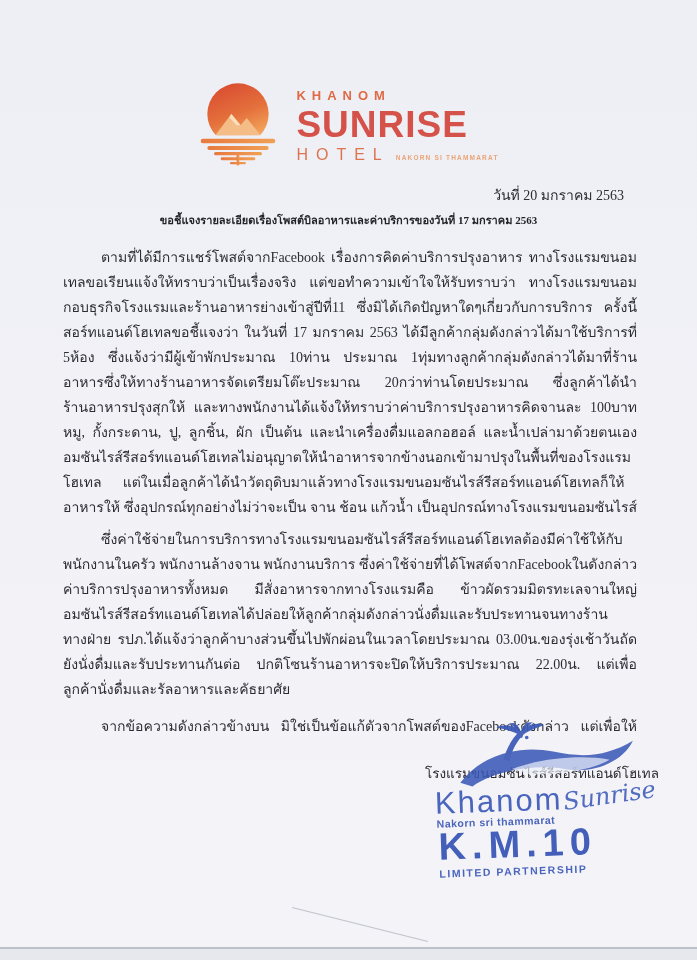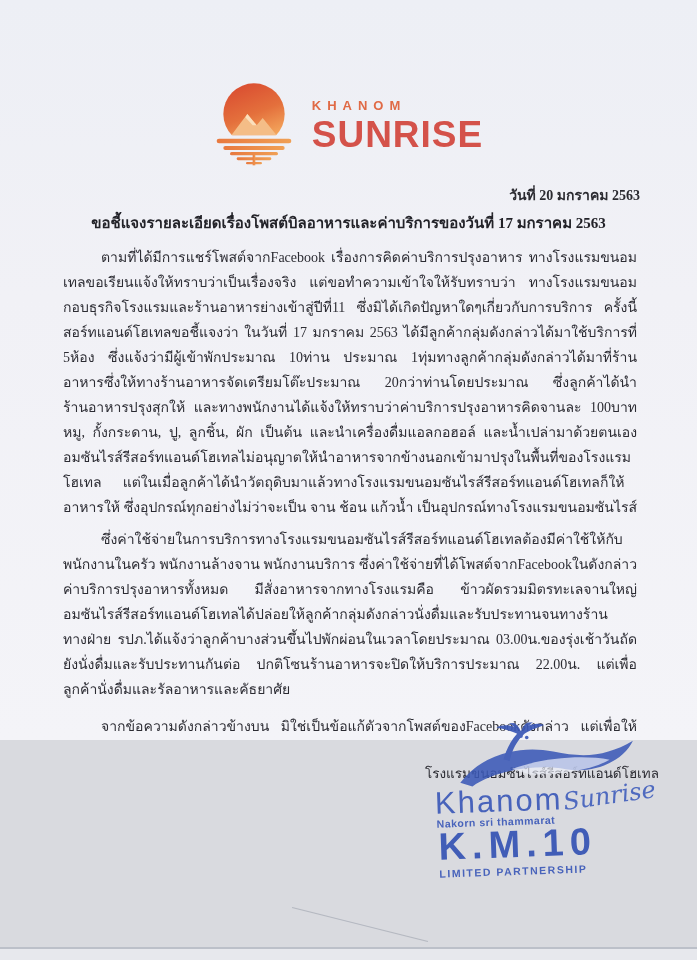--- a/index.html
+++ b/index.html
@@ -3,44 +3,44 @@
 <meta charset="utf-8">
 <style>
   html,body{margin:0;padding:0;}
   body{
     width:697px;height:960px;
     font-family:"Liberation Serif","DejaVu Serif",serif;
     background:#d9dadf;
     overflow:hidden;
   }
   .scan{
-    position:relative;width:697px;height:740px;
+    position:relative;width:697px;height:960px;
     background:linear-gradient(180deg,#edeff5 0%,#f1f1f6 40%,#f4f4f8 100%);
     color:#26262c;
   }
   
   .logo{
     position:absolute;top:82px;left:0;width:697px;
     display:flex;justify-content:center;align-items:center;gap:18px;
   }
   .logo-mark{width:80px;height:88px;flex:0 0 auto;}
   .logo-text{display:flex;flex-direction:column;line-height:1;font-family:"Liberation Sans","DejaVu Sans",sans-serif;}
   .logo-khanom{font-size:13px;font-weight:bold;letter-spacing:6px;color:#e06a46;margin-bottom:4px;}
   .logo-sunrise{font-size:37px;font-weight:600;letter-spacing:1px;color:#d4524a;}
   .logo-hotel-row{display:flex;align-items:baseline;gap:6px;margin-top:4px;}
   .logo-hotel{font-size:16px;font-weight:500;letter-spacing:8px;color:#dd7350;}
   .logo-tagline{font-size:6.5px;letter-spacing:1.2px;color:#eba478;font-weight:bold;}
   
   .date-line{
-    position:absolute;top:184px;right:57px;
-    font-size:14px;font-weight:bold;color:#2b2b31;
+    position:absolute;top:184px;right:73px;
+    font-size:14px;font-weight:normal;color:#2b2b31;
   }
   .letter-title{
     position:absolute;top:211px;left:0;width:697px;
-    text-align:center;font-size:15px;font-weight:bold;color:#222228;
+    text-align:center;font-size:11px;font-weight:bold;color:#222228;
   }
   .letter-body{
     position:absolute;top:245px;left:63px;width:574px;
     font-size:14px;color:#2c2c33;
   }
   .paragraph{margin-bottom:7px;}
   .paragraph:nth-child(3){margin-top:12px;}
   .line{
     height:25px;line-height:25px;overflow:hidden;
     text-align:justify;text-align-last:justify;
@@ -104,20 +104,24 @@
       <rect x="4" y="84" width="112" height="7" rx="3.5" fill="url(#stripeGrad)"></rect>
       <rect x="14" y="95" width="92" height="6" rx="3" fill="url(#stripeGrad)"></rect>
       <rect x="24" y="104" width="72" height="5" rx="2.5" fill="url(#stripeGrad)"></rect>
       <rect x="34" y="112" width="52" height="4.5" rx="2.2" fill="url(#stripeGrad)"></rect>
       <rect x="58" y="108" width="4" height="16" fill="url(#stripeGrad)"></rect>
       <rect x="48" y="119" width="24" height="3.5" rx="1.7" fill="url(#stripeGrad)"></rect>
     </svg>
     <div class="logo-text">
       <span class="logo-khanom">KHANOM</span>
       <span class="logo-sunrise">SUNRISE</span>
+      <span class="logo-hotel-row">
+        <span class="logo-hotel">HOTEL</span>
+        <span class="logo-tagline">NAKORN SI THAMMARAT</span>
+      </span>
     </div>
   </div>
 
   <div class="date-line">วันที่ 20 มกราคม 2563</div>
 
   <div class="letter-title">ขอชี้แจงรายละเอียดเรื่องโพสต์บิลอาหารและค่าบริการของวันที่ 17 มกราคม 2563</div>
 
   <div class="letter-body">
       <div class="paragraph">
         <div class="line first">ตามที่ได้มีการแชร์โพสต์จากFacebook เรื่องการคิดค่าบริการปรุงอาหาร ทางโรงแรมขนอมซันไรส์รีสอร์ทแอนด์โฮ-</div>

